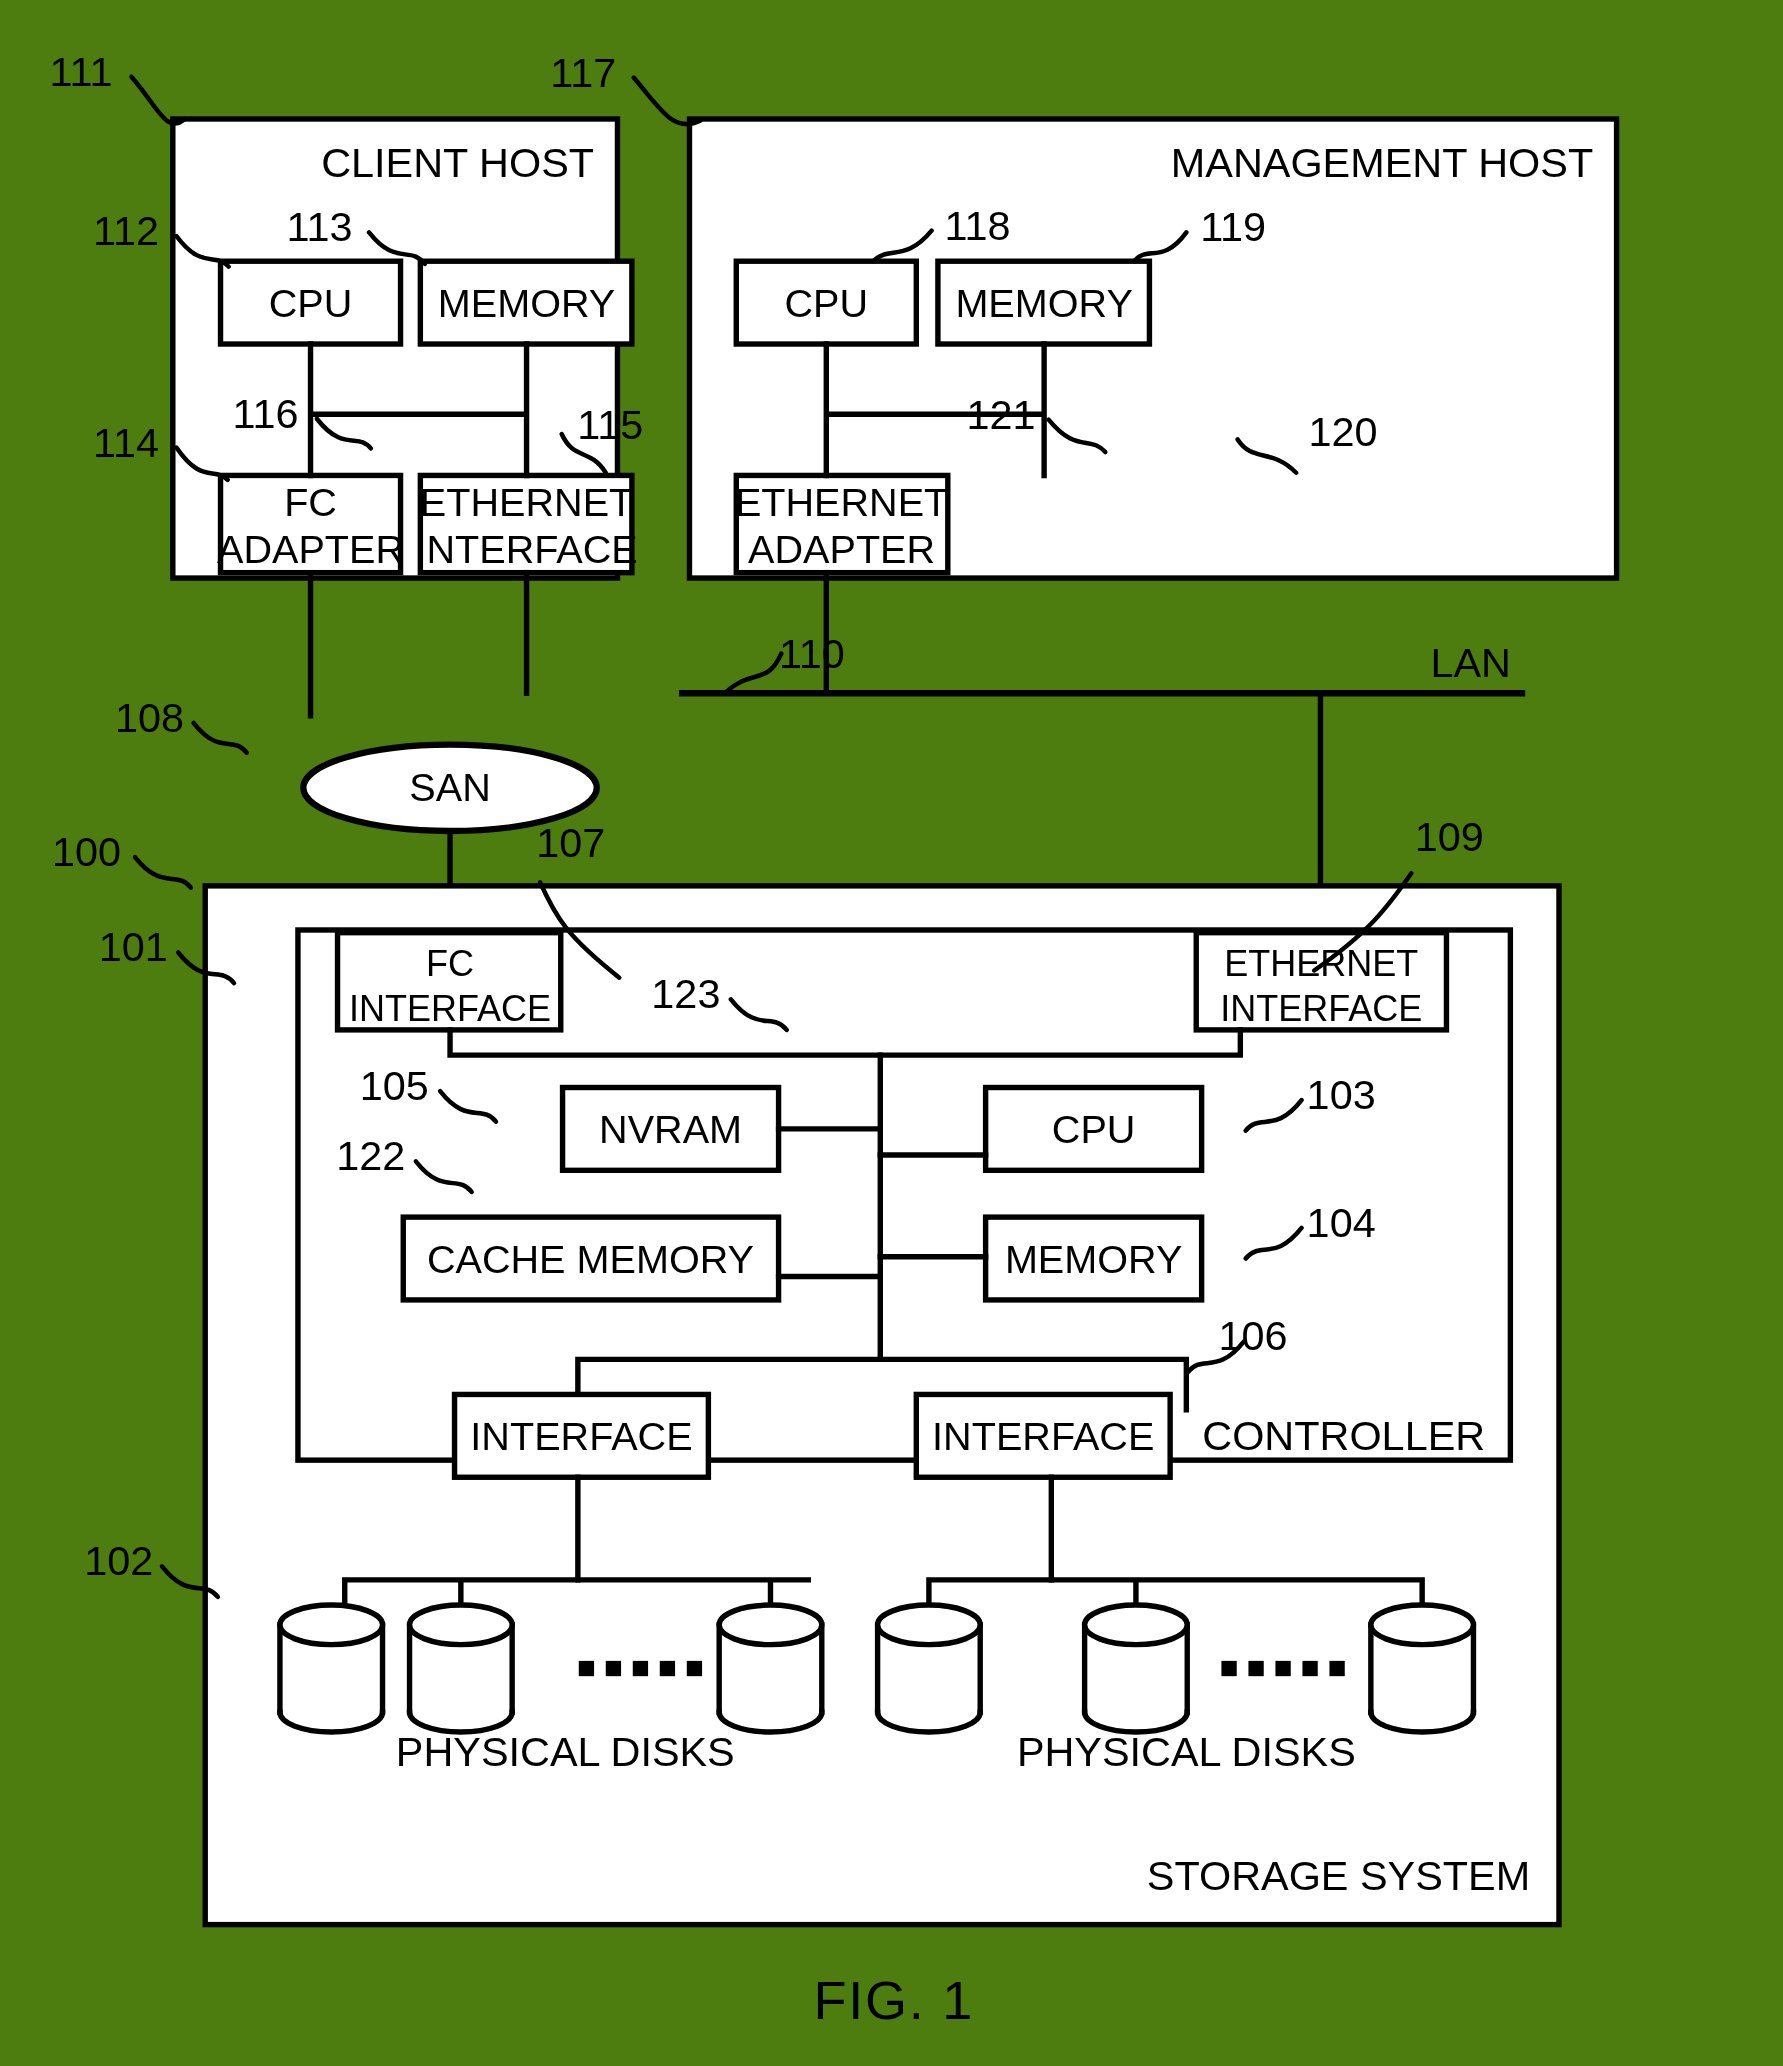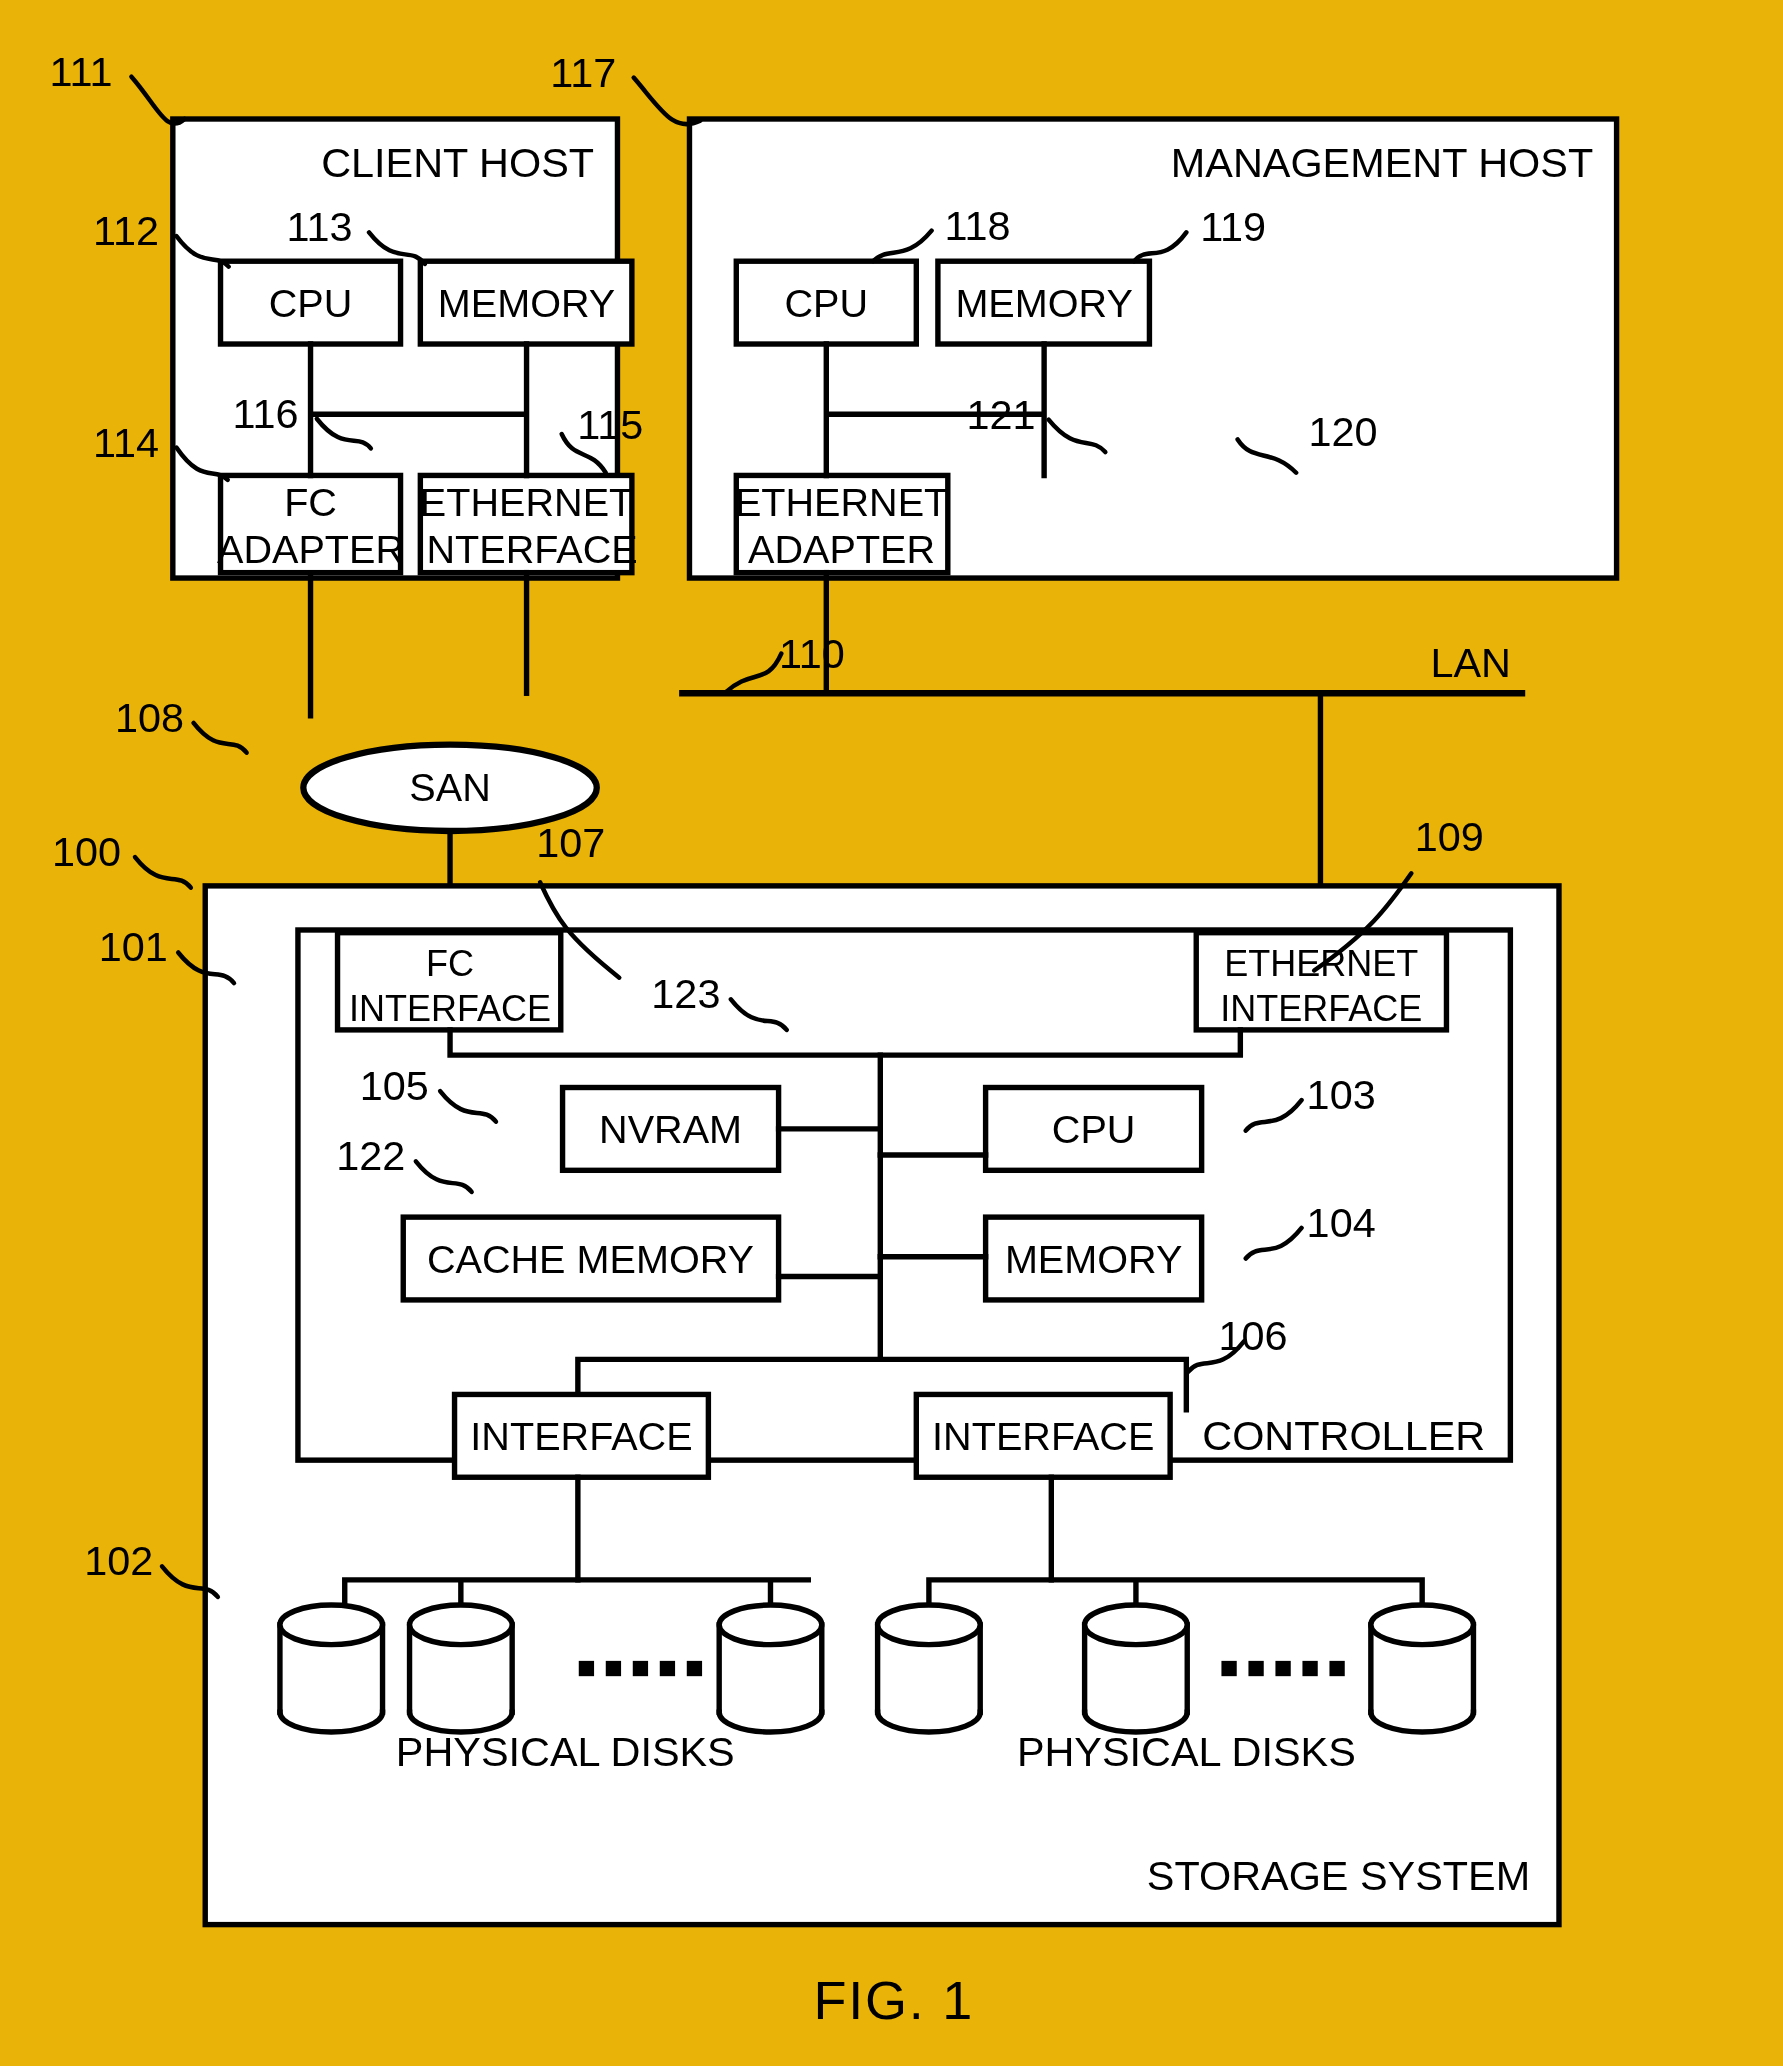--- a/index.html
+++ b/index.html
@@ -5,21 +5,21 @@
 <style>
   html, body {
     margin: 0;
     padding: 0;
     background: #ffffff;
   }
   #page {
     position: relative;
     width: 1784px;
     height: 2067px;
-    background: #eab308;
+    background: #4d7c0f;
     font-family: "Liberation Sans", "DejaVu Sans", sans-serif;
     overflow: hidden;
   }
   svg#fig {
     position: absolute;
     left: 0;
     top: 0;
     width: 1784px;
     height: 2067px;
   }

